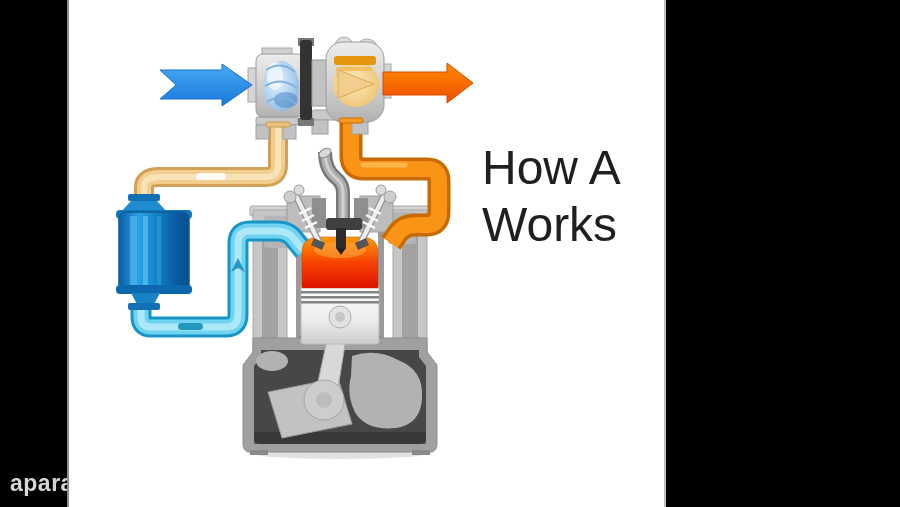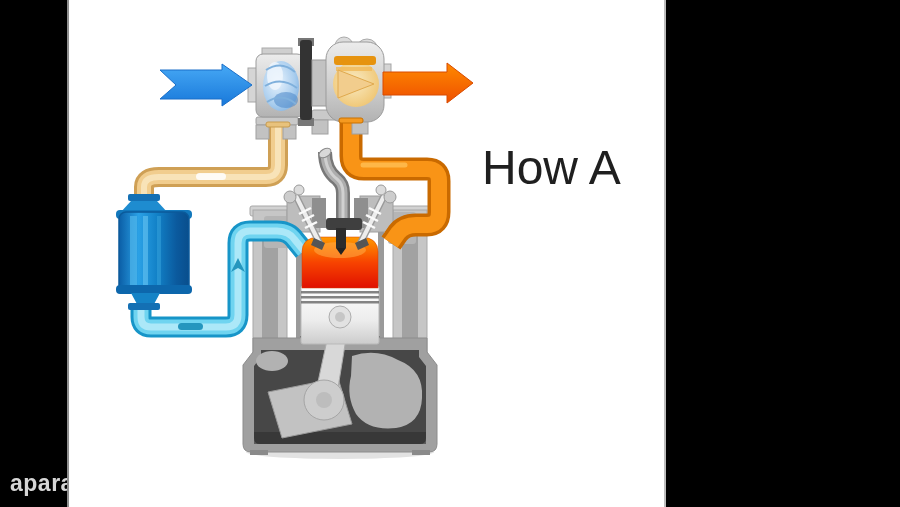--- a/index.html
+++ b/index.html
@@ -234,20 +234,21 @@
 
     <g>
       <rect x="196" y="173" width="30" height="7" rx="3.5" fill="#ffffff" opacity=".85"></rect>
       <rect x="178" y="323" width="25" height="7" rx="3.5" fill="#2596be"></rect>
       <polygon points="238,258 245,272 238,268 231,272" fill="#2596be"></polygon>
     </g>
   </svg>
 
   <div class="title">
     <div>How A</div>
+    <div>Works</div>
   </div>
 
   <div class="bar bar-left">
     <span class="watermark">aparat</span>
   </div>
   <div class="bar bar-right"></div>
 
 </div>
 
 </body></html>

